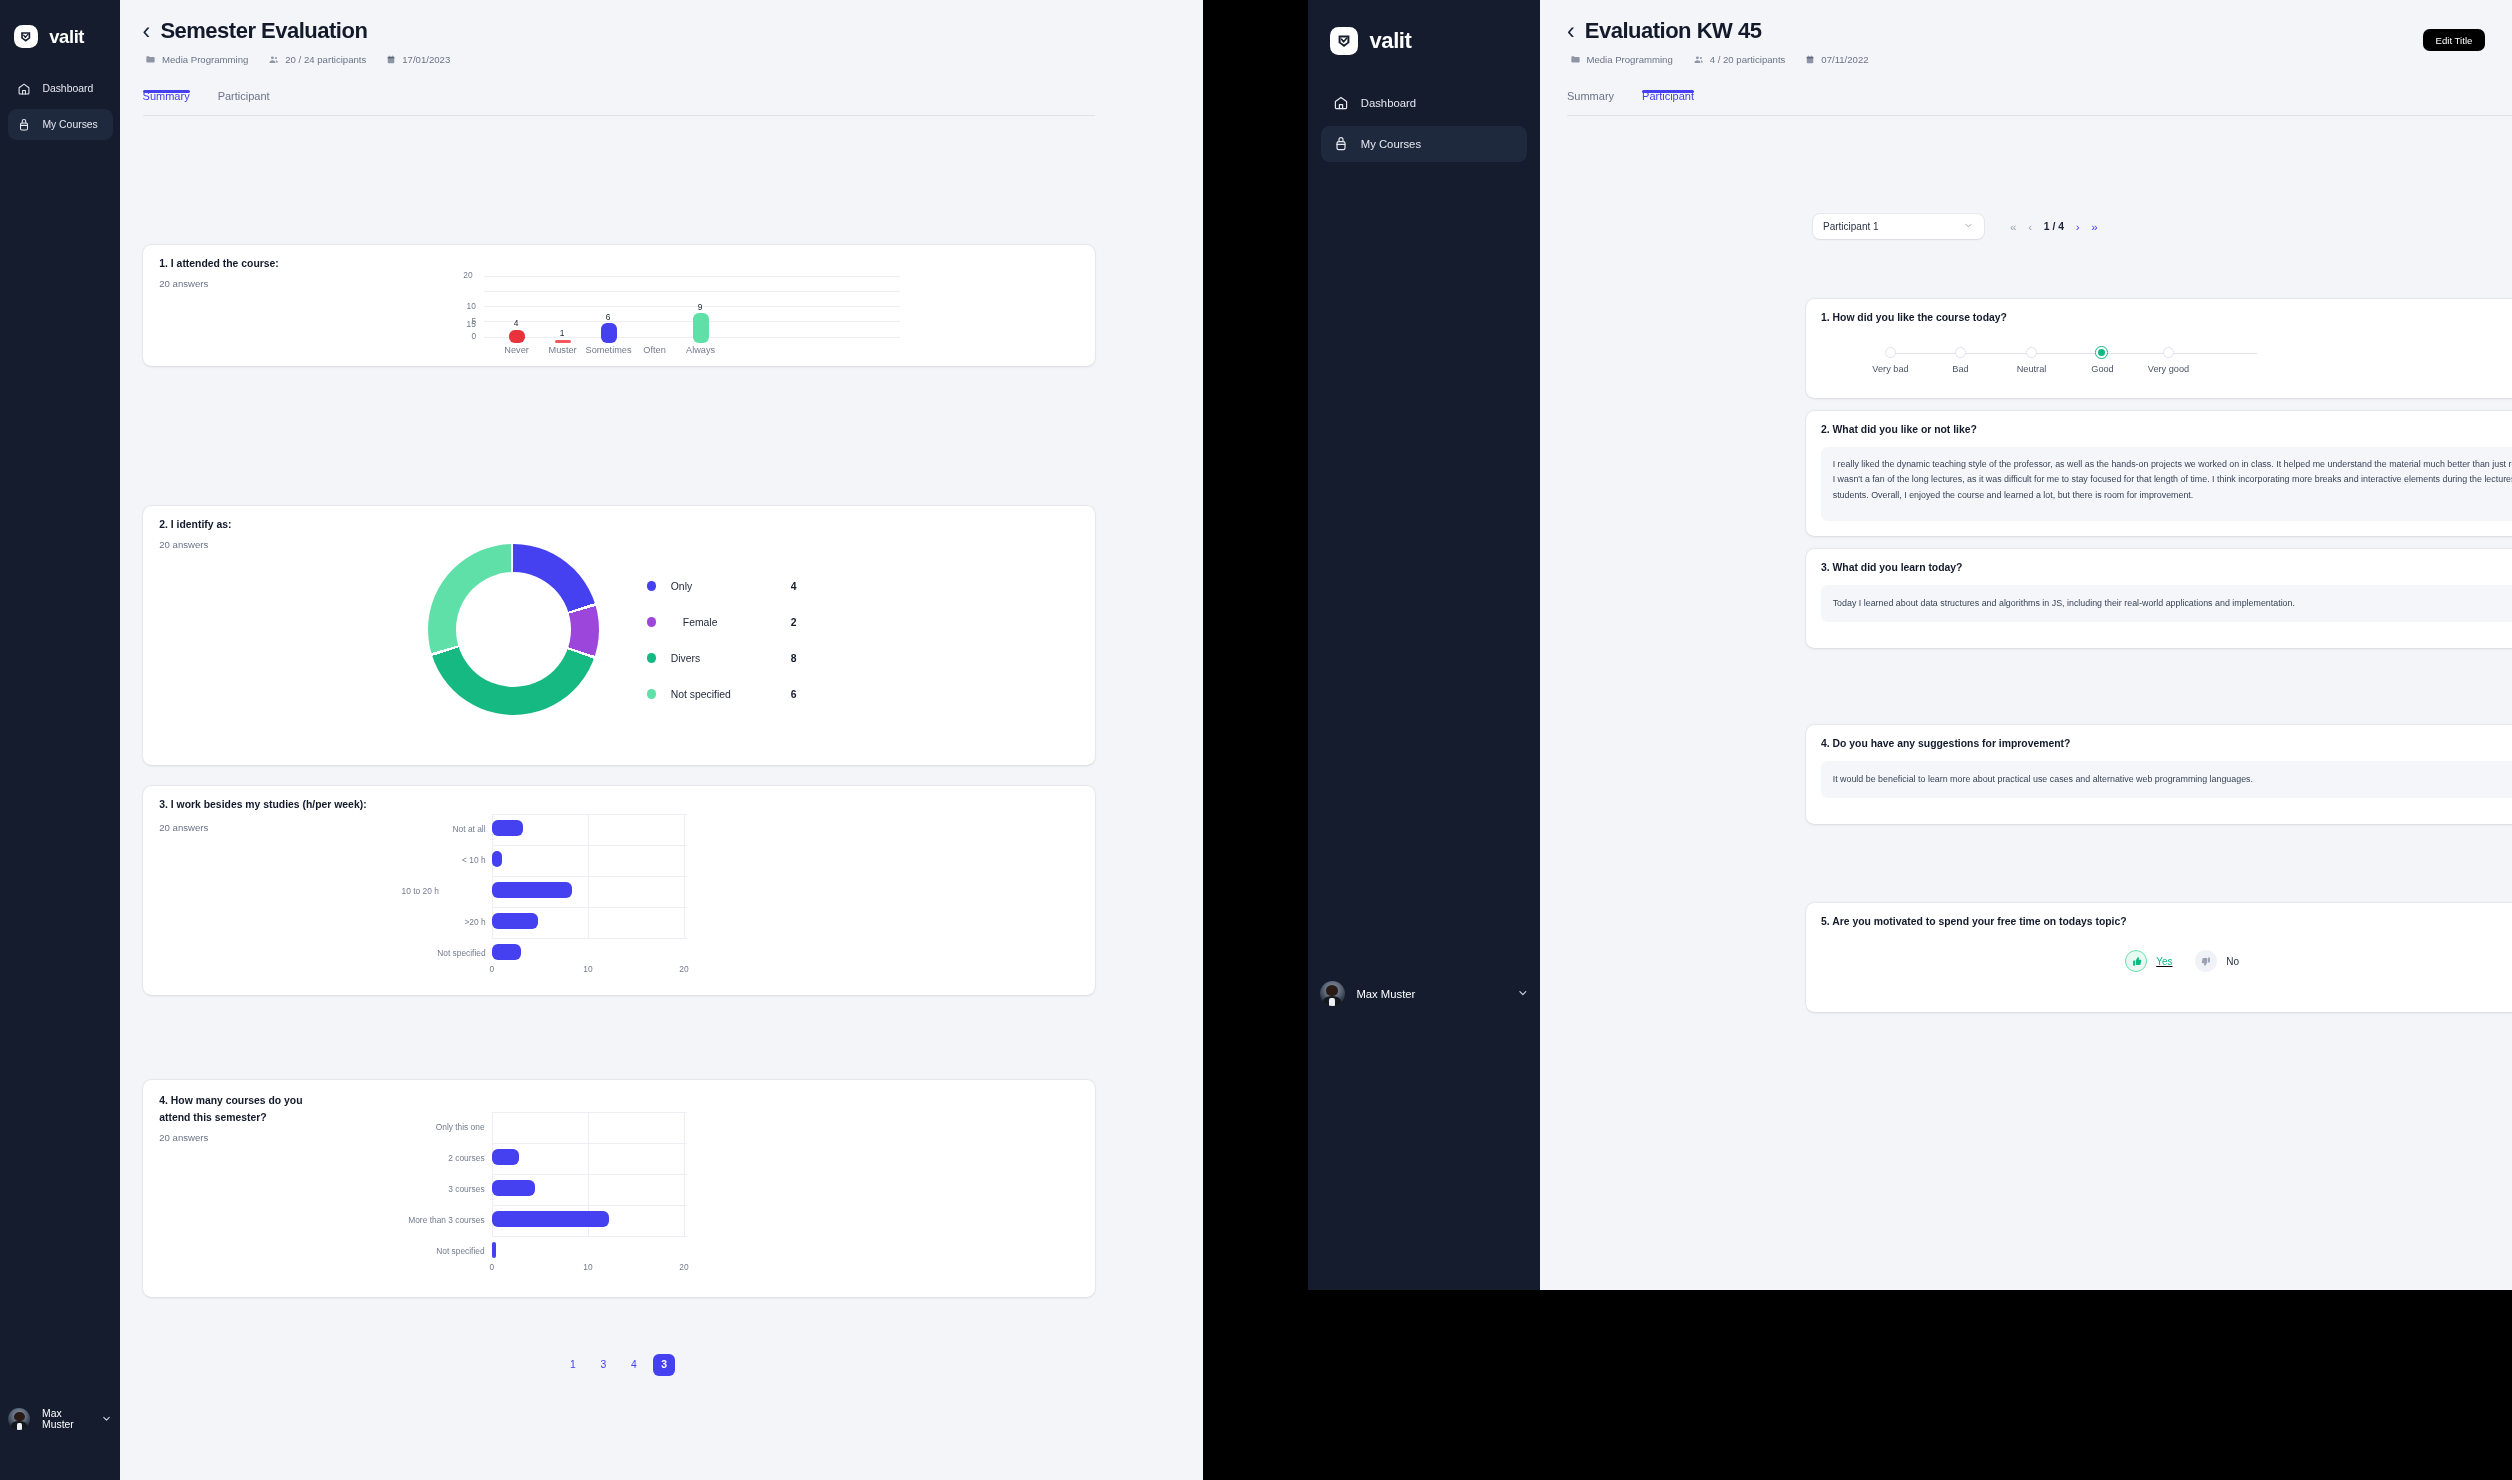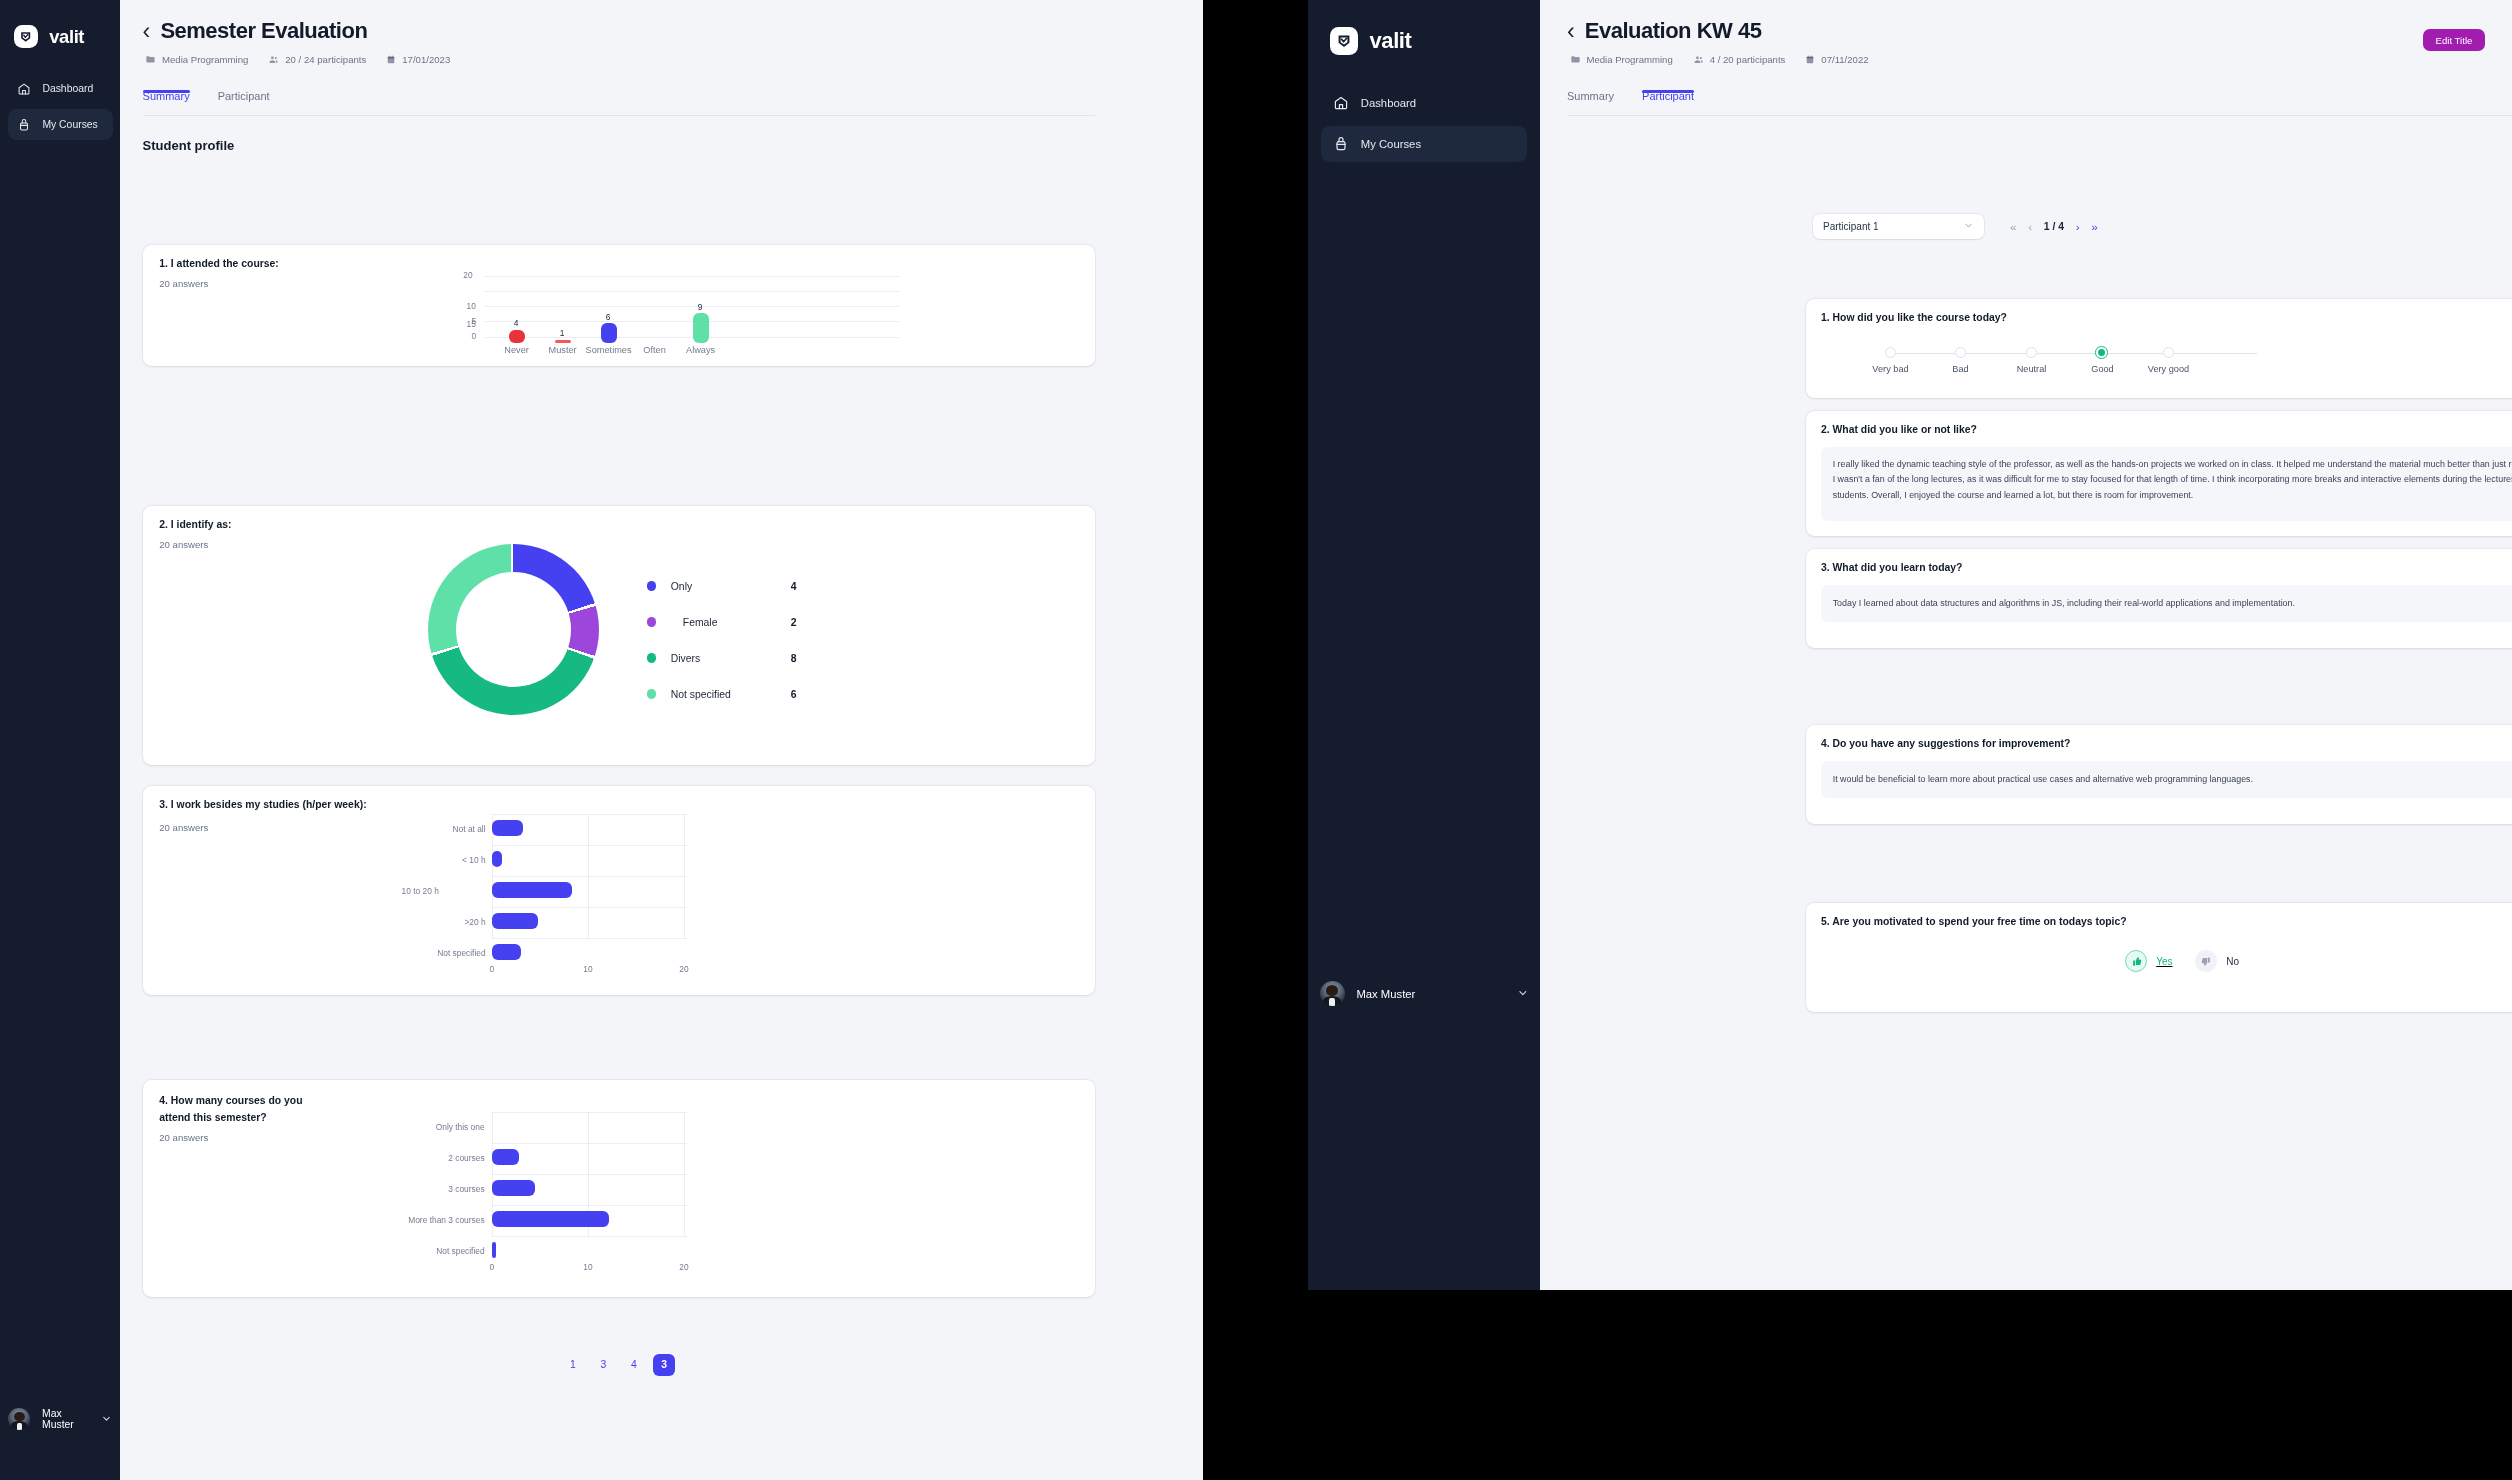--- a/index.html
+++ b/index.html
@@ -62,21 +62,21 @@
   
   .content { flex: 1; background: #f4f5f9; overflow: hidden; position: relative; }
   .page-head { display: flex; align-items: flex-start; }
   .back-caret { color: #1b2338; font-weight: 400; cursor: pointer; line-height: 1; }
   .page-title { color: #121a2b; font-weight: 700; letter-spacing: -0.5px; }
   .meta-row { display: flex; align-items: center; color: #6b7487; }
   .meta { display: flex; align-items: center; }
   .meta svg { display:block; }
 
   .edit-btn {
-    background: #a21caf; color: #fff; border: none; border-radius: 6.7px;
+    background: #000000; color: #fff; border: none; border-radius: 6.7px;
     cursor: pointer; font-family: inherit; font-weight: 500;
   }
 
   .tabs { display: flex; position: relative; }
   .tab { color: #6b7487; cursor: pointer; position: relative; }
   .tab.active { color: #4540f0; font-weight: 500; }
   .tab.active::after {
     content: ""; position: absolute; left: 0; right: 0; height: 2.5px;
     background: #4540f0; border-radius: 1.7px;
   }
@@ -242,21 +242,20 @@
       <div class="tabs" style="margin:25px 0 0 22.6px; gap:28px;">
         <div class="tab active" style="font-size:11px; padding-bottom:12.5px;">
           <span>Summary</span>
         </div>
         <div class="tab" style="font-size:11px; padding-bottom:12.5px;">
           <span>Participant</span>
         </div>
       </div>
       <div class="tabs-rule" style="height:0.8px; margin:0 22.6px 0 22.6px; width:952px;"></div>
 
-      <div class="section-title" style="margin:22px 0 0 22.6px; font-size:13px;">Student profile</div>
 
       <div class="card" style="left:22.6px; top:245px; width:952px; height:121px; position:absolute;">
         <div class="q-title" style="position:absolute;left:16.7px;top:13.4px;font-size:10.4px;">1. I attended the course:</div>
         <div class="q-sub" style="position:absolute;left:16.7px;top:33px;font-size:9.6px;">20 answers</div>
 
         <div class="chart" style="left:314px; top:22.6px; width:443px; height:88px;">
 
           <div class="gridline" style="top:8.4px; left:27px;"></div>
           <div class="gridline" style="top:23.4px; left:27px;"></div>
           <div class="gridline" style="top:38px; left:27px;"></div>

